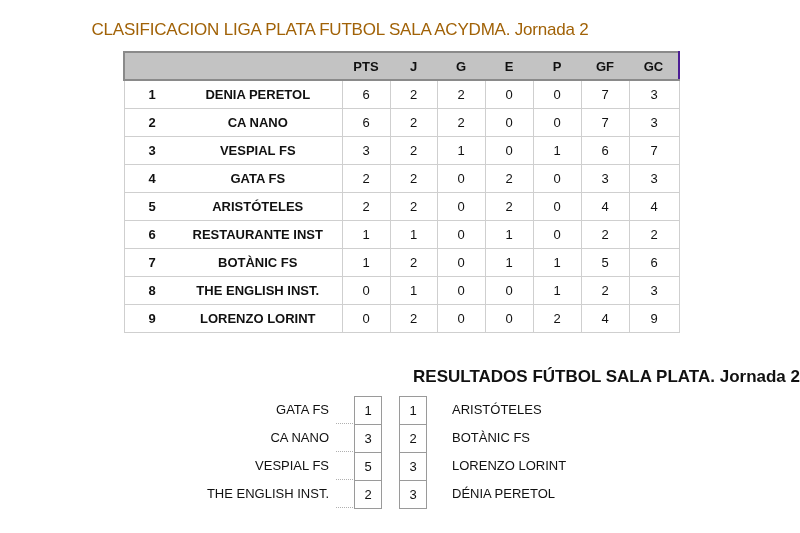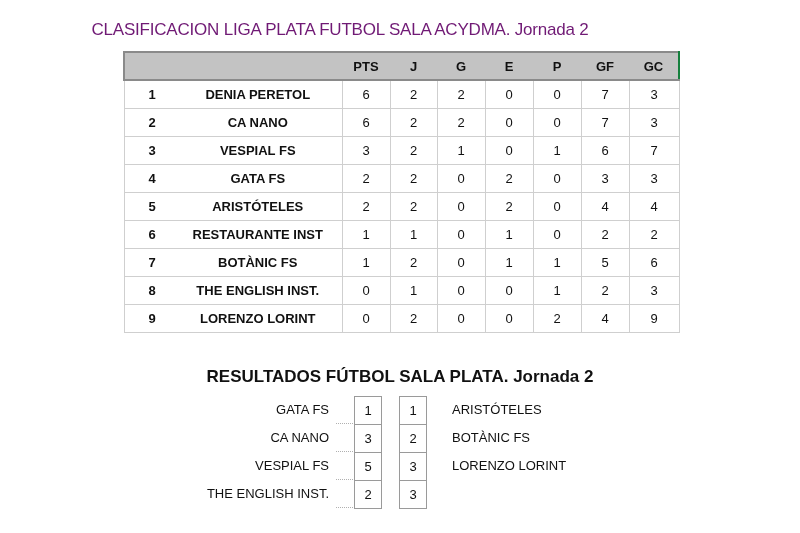--- a/index.html
+++ b/index.html
@@ -3,48 +3,48 @@
   <meta charset="utf-8">
   <style>
     html, body { margin: 0; padding: 0; }
     body {
       width: 800px; height: 533px; background: #ffffff; position: relative;
       font-family: "Liberation Sans", sans-serif; color: #111;
       overflow: hidden;
     }
     .title {
       position: absolute; left: 0; width: 680px; top: 20px; text-align: center;
-      font-size: 17px; color: #701a75; letter-spacing: -0.2px;
+      font-size: 17px; color: #a16207; letter-spacing: -0.2px;
     }
     .standings {
       position: absolute; left: 123px; top: 51px;
       border-collapse: collapse; table-layout: fixed;
       width: 555px;
     }
     .standings th {
       background: #c3c3c3; height: 26px; font-size: 13px; font-weight: bold;
       border-top: 2px solid #8a8a8a; border-bottom: 2px solid #8a8a8a;
       padding: 0; text-align: center;
     }
     .standings th:first-child { border-left: 2px solid #8a8a8a; }
-    .standings th:last-child { border-right: 2px solid #15803d; }
+    .standings th:last-child { border-right: 2px solid #4c1d95; }
     .standings td {
       height: 27px; padding: 0; font-size: 13px; text-align: center;
       border-bottom: 1px solid #cfcfcf; border-left: 1px solid #cfcfcf;
     }
     .standings td.rank {
       text-align: left; padding-left: 24px; font-weight: bold;
       border-left: 1px solid #cfcfcf;
     }
     .standings td.team {
       padding-right: 6px; font-weight: bold; border-left: none;
     }
     .standings td:last-child { border-right: 1px solid #cfcfcf; }
     .results-title {
-      position: absolute; left: 0; width: 800px; top: 367px; text-align: center;
+      position: absolute; left: 0; width: 800px; top: 367px; text-align: right;
       font-size: 17px; font-weight: bold;
     }
     .results {
       position: absolute; left: 0; top: 396px; width: 800px;
     }
     .match {
       position: absolute; left: 0; width: 800px; height: 28px;
     }
     .home {
       position: absolute; right: 471px; top: 0; height: 28px; line-height: 28px;
@@ -221,15 +221,16 @@
       <div class="home">VESPIAL FS</div>
       <div class="box home-score">5</div>
       <div class="box away-score">3</div>
       <div class="away">LORENZO LORINT</div>
       <div class="dots"></div>
     </div>
     <div class="match last" style="top: 84px;">
       <div class="home">THE ENGLISH INST.</div>
       <div class="box home-score">2</div>
       <div class="box away-score">3</div>
+      <div class="away">DÉNIA PERETOL</div>
       <div class="dots"></div>
     </div>
   </div>
 
 </body></html>

